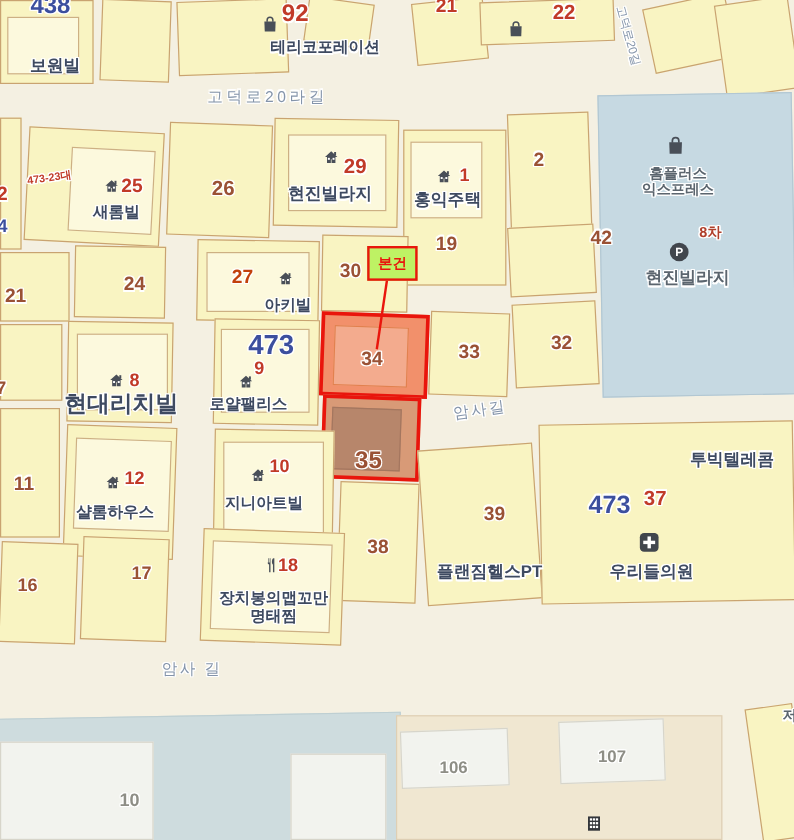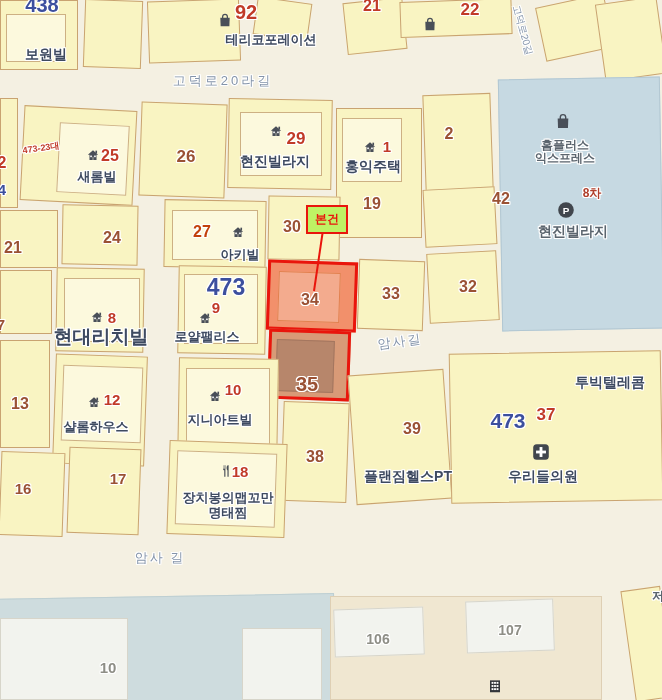--- a/index.html
+++ b/index.html
@@ -123,21 +123,21 @@
       <div class="lbl num" style="color: #c2410c; left: 202px; top: 232px; font-size: 16px; transform: translate(-50%, -50%);">27</div>
       <div class="lbl num" style="color: rgb(154, 81, 52); left: 292px; top: 227px; font-size: 16px; transform: translate(-50%, -50%);">30</div>
       <div class="lbl num" style="color: rgb(60, 79, 158); left: 226px; top: 288px; font-size: 23px; transform: translate(-50%, -50%);">473</div>
       <div class="lbl num" style="color: rgb(193, 58, 40); left: 216px; top: 308px; font-size: 15px; transform: translate(-50%, -50%);">9</div>
       <div class="lbl num" style="color: rgb(193, 58, 40); left: 112px; top: 318px; font-size: 15px; transform: translate(-50%, -50%);">8</div>
       <div class="lbl num" style="color: rgb(154, 81, 52); left: 1px; top: 325px; font-size: 15px; transform: translate(-50%, -50%);">7</div>
       <div class="lbl num" style="color: rgb(154, 81, 52); left: 310px; top: 300px; font-size: 16px; transform: translate(-50%, -50%);">34</div>
       <div class="lbl num" style="color: rgb(154, 81, 52); left: 391px; top: 294px; font-size: 16px; transform: translate(-50%, -50%);">33</div>
       <div class="lbl num" style="color: rgb(154, 81, 52); left: 468px; top: 287px; font-size: 16px; transform: translate(-50%, -50%);">32</div>
       <div class="lbl num" style="color: rgb(154, 81, 52); left: 307px; top: 367px; font-size: 20px; transform: translate(-50%, -50%); margin-top: 17px;">35</div>
-      <div class="lbl num" style="color: rgb(154, 81, 52); left: 20px; top: 404px; font-size: 16px; transform: translate(-50%, -50%);">13</div>
+      <div class="lbl num" style="color: rgb(154, 81, 52); left: 20px; top: 404px; font-size: 16px; transform: translate(-50%, -50%);">11</div>
       <div class="lbl num" style="color: rgb(193, 58, 40); left: 112px; top: 400px; font-size: 15px; transform: translate(-50%, -50%);">12</div>
       <div class="lbl num" style="color: rgb(193, 58, 40); left: 233px; top: 390px; font-size: 15px; transform: translate(-50%, -50%);">10</div>
       <div class="lbl num" style="color: rgb(154, 81, 52); left: 412px; top: 429px; font-size: 16px; transform: translate(-50%, -50%);">39</div>
       <div class="lbl num" style="color: rgb(60, 79, 158); left: 508px; top: 421px; font-size: 21px; transform: translate(-50%, -50%);">473</div>
       <div class="lbl num" style="color: rgb(193, 58, 40); left: 546px; top: 415px; font-size: 17px; transform: translate(-50%, -50%);">37</div>
       <div class="lbl num" style="color: rgb(154, 81, 52); left: 315px; top: 457px; font-size: 16px; transform: translate(-50%, -50%);">38</div>
       <div class="lbl num" style="color: rgb(193, 58, 40); left: 240px; top: 472px; font-size: 15px; transform: translate(-50%, -50%);">18</div>
       <div class="lbl num" style="color: rgb(154, 81, 52); left: 23px; top: 489px; font-size: 15px; transform: translate(-50%, -50%);">16</div>
       <div class="lbl num" style="color: rgb(154, 81, 52); left: 118px; top: 479px; font-size: 15px; transform: translate(-50%, -50%);">17</div>
       <div class="lbl num" style="color: rgb(142, 142, 134); left: 108px; top: 668px; font-size: 15px; transform: translate(-50%, -50%);">10</div>

